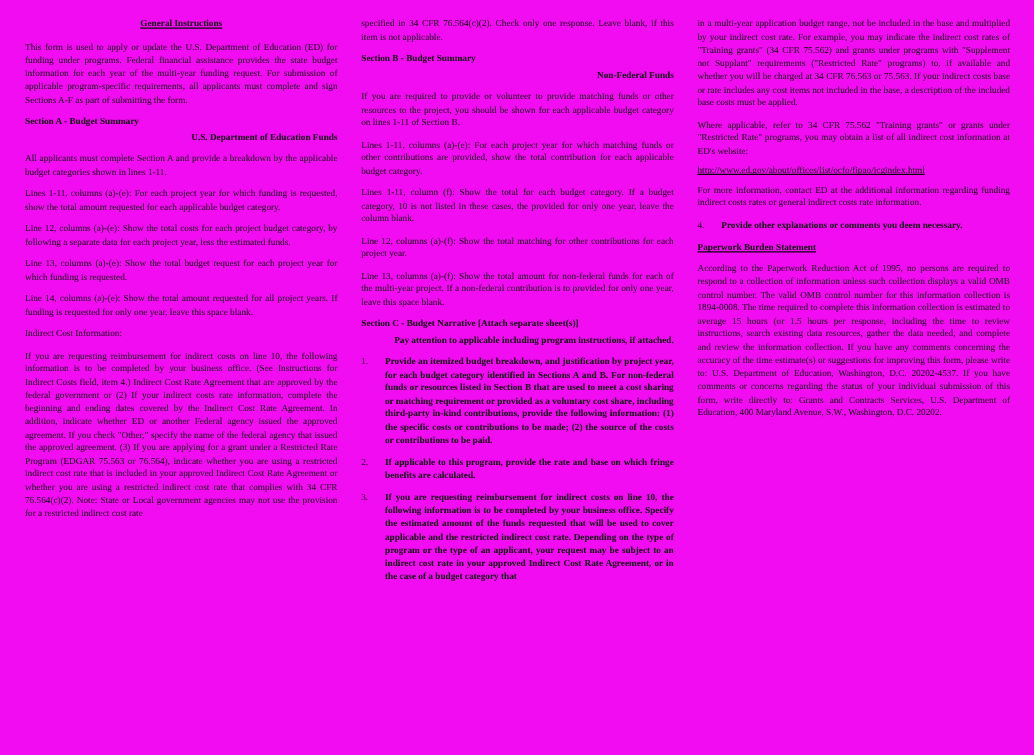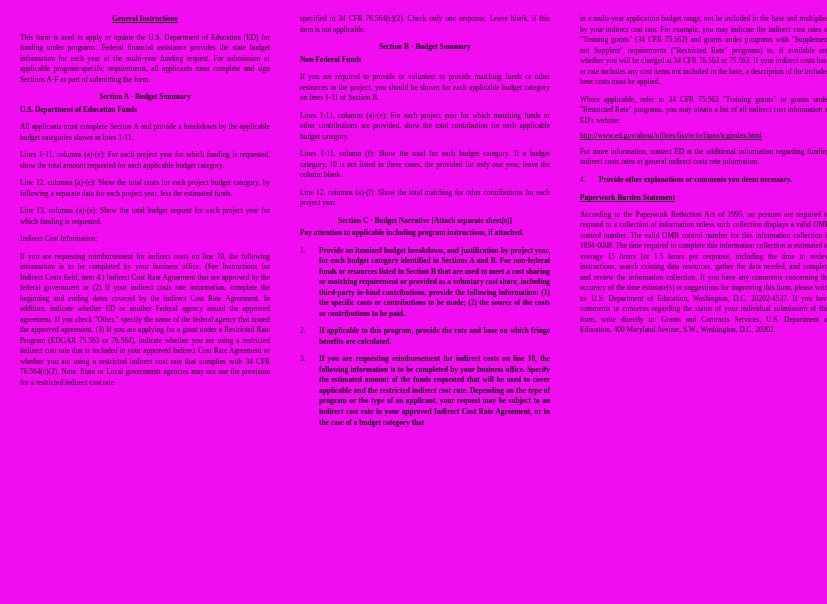--- a/index.html
+++ b/index.html
@@ -16,21 +16,21 @@
   .page {
     position: relative;
     width: 827px;
     height: 604px;
     background: #f20cf2;
     box-sizing: border-box;
     padding: 14px 14px 10px 14px;
   }
   .columns {
     display: flex;
-    gap: 30px;
+    gap: 19px;
     height: 100%;
   }
   .col {
     width: 250px;
     flex: 0 0 250px;
     color: #0a0a0a;
     font-size: 7.4px;
     line-height: 1.42;
     text-align: justify;
   }
@@ -38,26 +38,25 @@
   p {
     margin: 0 0 7px 0;
   }
   .head-center {
     text-align: center;
     font-weight: bold;
     text-decoration: underline;
     margin: 0 0 8px 0;
   }
   .sec-title {
-    text-align: center;
     font-weight: bold;
     margin: 6px 0 2px 0;
   }
   .sec-sub {
-    text-align: left;
+    text-align: right;
     font-weight: bold;
     margin: 0 0 7px 0;
   }
   .sec-title-ul {
     text-align: left;
     font-weight: bold;
     text-decoration: underline;
     margin: 8px 0 6px 0;
   }
   .numlist {
@@ -94,32 +93,34 @@
 
     <div class="col first">
       <p class="head-center">General Instructions</p>
       <p>This form is used to apply or update the U.S. Department of Education (ED) for funding under programs. Federal financial assistance provides the state budget information for each year of the multi-year funding request. For submission of applicable program-specific requirements, all applicants must complete and sign Sections A-F as part of submitting the form.</p>
       <p class="sec-title">Section A - Budget Summary</p>
       <p class="sec-sub">U.S. Department of Education Funds</p>
       <p>All applicants must complete Section A and provide a breakdown by the applicable budget categories shown in lines 1-11.</p>
       <p>Lines 1-11, columns (a)-(e): For each project year for which funding is requested, show the total amount requested for each applicable budget category.</p>
       <p>Line 12, columns (a)-(e): Show the total costs for each project budget category, by following a separate data for each project year, less the estimated funds.</p>
       <p>Line 13, columns (a)-(e): Show the total budget request for each project year for which funding is requested.</p>
+      <p>Line 14, columns (a)-(e): Show the total amount requested for all project years. If funding is requested for only one year, leave this space blank.</p>
       <p>Indirect Cost Information:</p>
       <p>If you are requesting reimbursement for indirect costs on line 10, the following information is to be completed by your business office. (See Instructions for Indirect Costs field, item 4.) Indirect Cost Rate Agreement that are approved by the federal government or (2) If your indirect costs rate information, complete the beginning and ending dates covered by the Indirect Cost Rate Agreement. In addition, indicate whether ED or another Federal agency issued the approved agreement. If you check "Other," specify the name of the federal agency that issued the approved agreement. (3) If you are applying for a grant under a Restricted Rate Program (EDGAR 75.563 or 76.564), indicate whether you are using a restricted indirect cost rate that is included in your approved Indirect Cost Rate Agreement or whether you are using a restricted indirect cost rate that complies with 34 CFR 76.564(c)(2). Note: State or Local government agencies may not use the provision for a restricted indirect cost rate</p>
     </div>
 
     <div class="col">
       <p>specified in 34 CFR 76.564(c)(2). Check only one response. Leave blank, if this item is not applicable.</p>
       <p class="sec-title">Section B - Budget Summary</p>
       <p class="sec-sub">Non-Federal Funds</p>
       <p>If you are required to provide or volunteer to provide matching funds or other resources to the project, you should be shown for each applicable budget category on lines 1-11 of Section B.</p>
       <p>Lines 1-11, columns (a)-(e): For each project year for which matching funds or other contributions are provided, show the total contribution for each applicable budget category.</p>
       <p>Lines 1-11, column (f): Show the total for each budget category. If a budget category, 10 is not listed in these cases, the provided for only one year, leave the column blank.</p>
       <p>Line 12, columns (a)-(f): Show the total matching for other contributions for each project year.</p>
+      <p>Line 13, columns (a)-(f): Show the total amount for non-federal funds for each of the multi-year project. If a non-federal contribution is to provided for only one year, leave this space blank.</p>
       <p class="sec-title">Section C - Budget Narrative [Attach separate sheet(s)]</p>
       <p class="sec-sub">Pay attention to applicable including program instructions, if attached.</p>
       <ul class="numlist">
         <li>
           <span class="num">1.</span>
           <span class="txt">Provide an itemized budget breakdown, and justification by project year, for each budget category identified in Sections A and B. For non-federal funds or resources listed in Section B that are used to meet a cost sharing or matching requirement or provided as a voluntary cost share, including third-party in-kind contributions, provide the following information: (1) the specific costs or contributions to be made; (2) the source of the costs or contributions to be paid.</span>
         </li>
         <li>
           <span class="num">2.</span>
           <span class="txt">If applicable to this program, provide the rate and base on which fringe benefits are calculated.</span>

